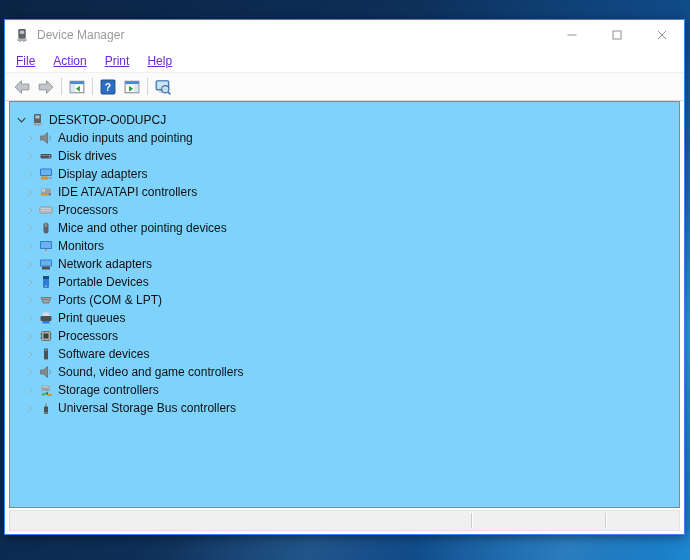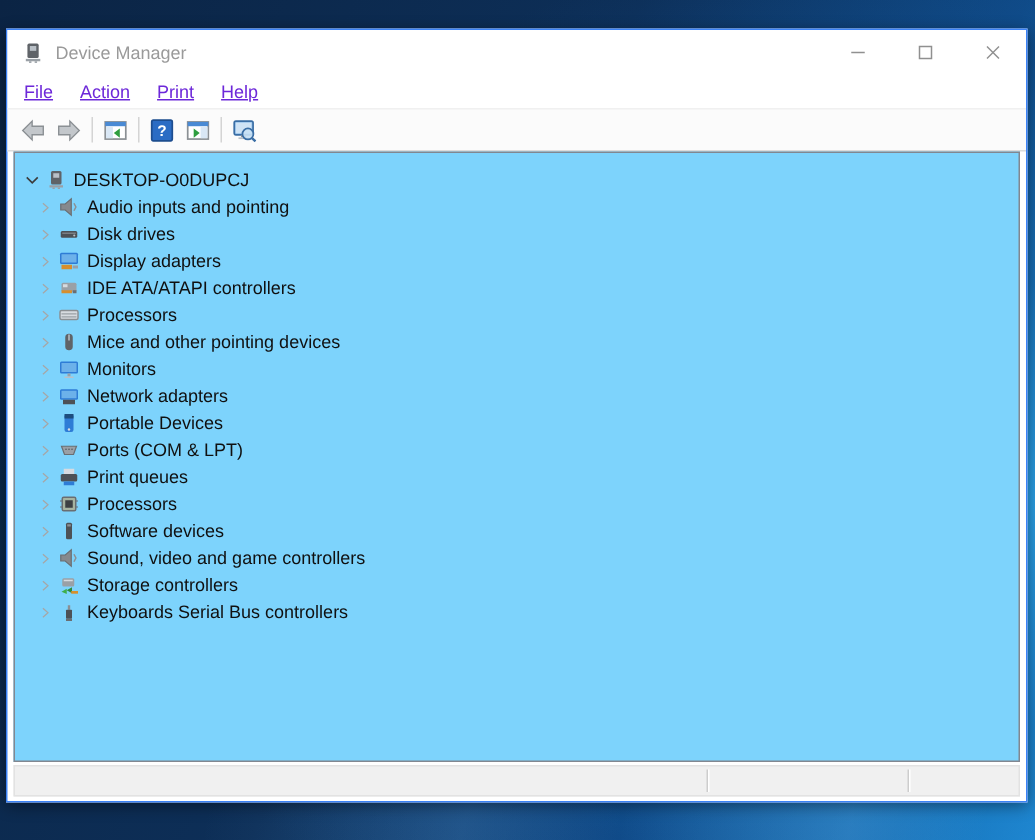--- a/index.html
+++ b/index.html
@@ -391,21 +391,21 @@
             <polyline points="1.5,2 6,6 1.5,10" fill="none" stroke="#a6a6a6" stroke-width="1.1"></polyline>
           </svg>
         </span>
         <span class="node-icon">
           <svg viewBox="0 0 14 14" width="14" height="14">
             <rect x="6.2" y="2.5" width="1.6" height="3" fill="#8b8f93"></rect>
             <rect x="5" y="5.5" width="4" height="6" fill="#4d5156" rx="0.5"></rect>
             <rect x="5" y="11.5" width="4" height="1.5" fill="#6a6e72"></rect>
           </svg>
         </span>
-        <span class="node-label">Keyboards Serial Bus controllers</span>
+        <span class="node-label">Universal Storage Bus controllers</span>
       </div>
     </div>
 
   <div class="statusbar">
     <div class="sb-div d1"></div>
     <div class="sb-div d2"></div>
   </div>
 
 </div>
 

